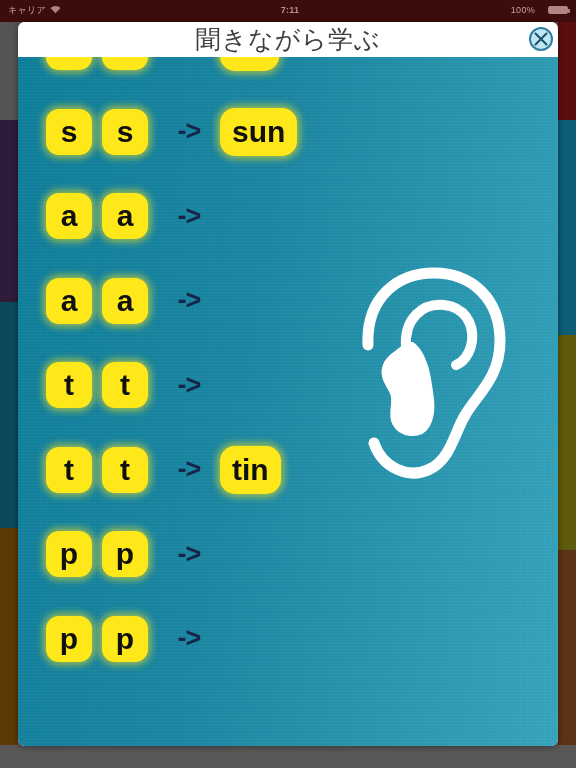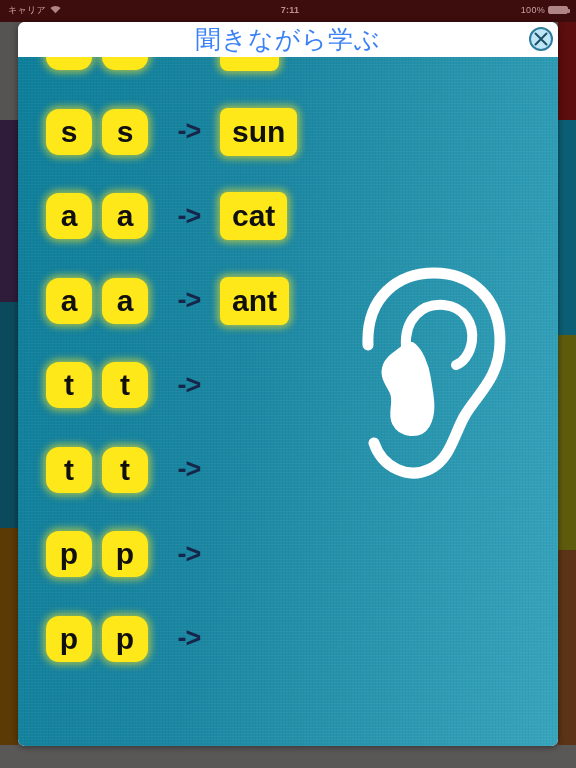--- a/index.html
+++ b/index.html
@@ -46,21 +46,21 @@
     text-align: center;
     font-weight: bold;
     font-size: 9px;
     color: #c08b8b;
     pointer-events: none;
   }
   #status-right {
     margin-left: auto;
     display: flex;
     align-items: center;
-    gap: 3px;
+    gap: 13px;
     z-index: 2;
   }
   .batt-shell {
     width: 20px; height: 8px;
     border: 1px solid #b08484;
     border-radius: 2px;
     position: relative;
     background: #b08484;
   }
   .batt-shell:after {
@@ -89,21 +89,21 @@
     z-index: 20;
   }
 
   #modal-title {
     height: 35px;
     display: flex;
     align-items: center;
     justify-content: center;
     background: #ffffff;
     font-size: 25px;
-    color: #3b82f6;
+    color: #404040;
     letter-spacing: 1px;
     font-family: "DejaVu Sans", sans-serif;
   }
 
   #close-button {
     position: absolute;
     right: 4px;
     top: 4px;
     width: 26px; height: 26px;
     z-index: 40;
@@ -169,21 +169,21 @@
     text-align: center;
     color: #15264a;
     font-size: 27px;
     font-weight: bold;
     letter-spacing: -1px;
   }
 
   .pill.word {
     min-width: 56px;
     height: 48px;
-    border-radius: 8px;
+    border-radius: 15px;
     font-size: 30px;
     padding: 0 12px;
   }
 
   
   #ear-illustration {
     position: absolute;
     right: 48px;
     top: 210px;
     width: 150px;
@@ -241,37 +241,36 @@
         <div class="row">
           <div class="pill letter">s</div>
           <div class="pill letter">s</div>
           <div class="arrow">-&gt;</div>
           <div class="pill word">sun</div>
         </div>
         <div class="row">
           <div class="pill letter">a</div>
           <div class="pill letter">a</div>
           <div class="arrow">-&gt;</div>
-          <div class="pill word">cat</div>
         </div>
         <div class="row">
           <div class="pill letter">a</div>
           <div class="pill letter">a</div>
           <div class="arrow">-&gt;</div>
-          <div class="pill word">ant</div>
         </div>
         <div class="row">
           <div class="pill letter">t</div>
           <div class="pill letter">t</div>
           <div class="arrow">-&gt;</div>
         </div>
         <div class="row">
           <div class="pill letter">t</div>
           <div class="pill letter">t</div>
           <div class="arrow">-&gt;</div>
+          <div class="pill word">tin</div>
         </div>
         <div class="row">
           <div class="pill letter">p</div>
           <div class="pill letter">p</div>
           <div class="arrow">-&gt;</div>
         </div>
         <div class="row">
           <div class="pill letter">p</div>
           <div class="pill letter">p</div>
           <div class="arrow">-&gt;</div>

